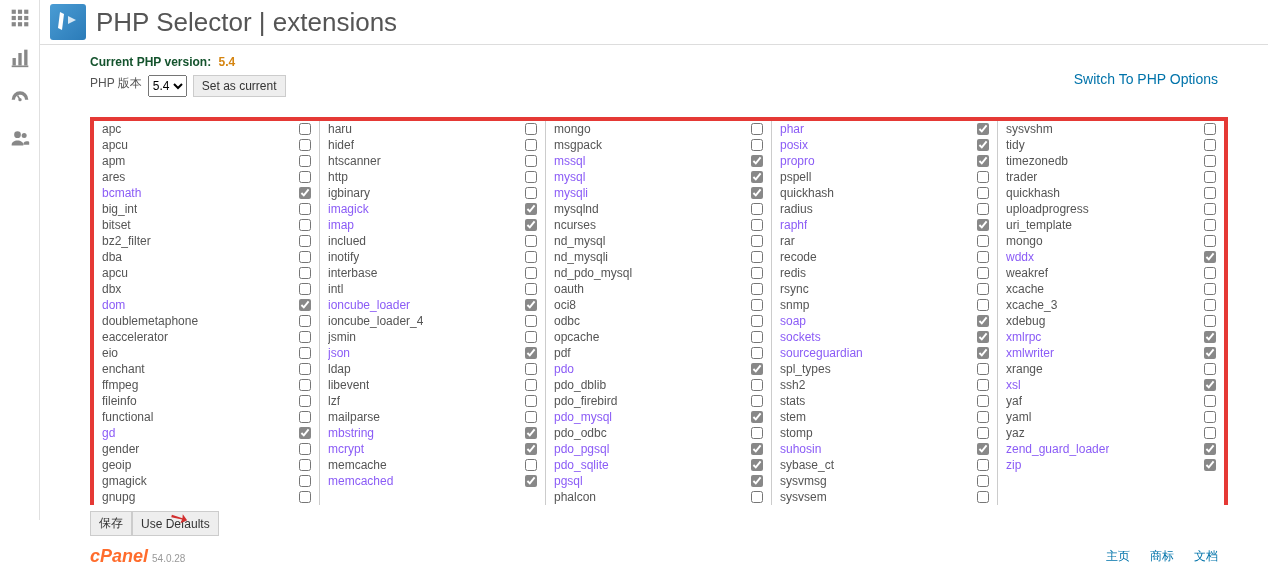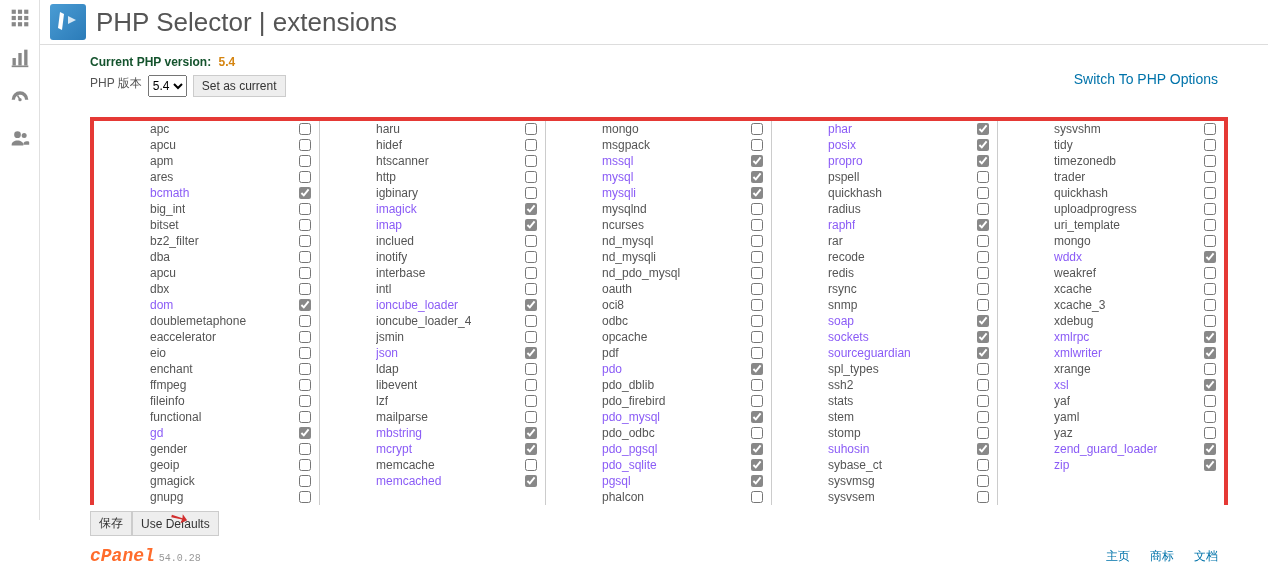--- a/index.html
+++ b/index.html
@@ -13,31 +13,31 @@
 .content { padding: 10px 40px 0 50px; position: relative; }
 .version-row { font-size: 12px; margin-bottom: 6px; }
 .version-row b { font-weight: bold; color: #14532d; }
 .version-val { color: #d58512; font-weight: bold; margin-left: 4px; }
 .select-row { display: flex; align-items: flex-start; gap: 6px; margin-bottom: 20px; font-size: 12px; }
 .select-row select { height: 22px; font-size: 12px; }
 .btn { background: #eee; border: 1px solid #ccc; padding: 3px 8px; font-size: 12px; cursor: pointer; color: #333; }
 .switch-link { position: absolute; right: 50px; top: 26px; color: #0073aa; font-size: 14px; cursor: pointer; }
 .ext-box { border: 4px solid #e53935; border-bottom: none; padding: 0; margin: 0 0 0 0; }
 .ext-grid { display: grid; grid-template-columns: repeat(5, 1fr); }
-.ext-col { border-right: 1px solid #ccc; padding-left: 48px; }
+.ext-col { border-right: 1px solid #ccc; }
 .ext-col:last-child { border-right: none; }
 .ext-item { display: flex; justify-content: space-between; align-items: center; padding: 0 8px; height: 16px; font-size: 12px; color: #555; }
 .ext-item input[type="checkbox"] { width: 12px; height: 12px; accent-color: #888; }
 .ext-item .lbl { white-space: nowrap; overflow: hidden; text-overflow: ellipsis; }
 .ext-item .lbl.sel { color: #8b5cf6; }
 .buttons { margin-top: 6px; display: flex; gap: 0; position: relative; }
 .buttons .btn { border-radius: 0; }
 .arrow { position: absolute; left: 80px; top: -4px; color: #d32f2f; font-size: 22px; transform: rotate(-30deg); line-height: 1; }
 .footer { display: flex; justify-content: space-between; align-items: center; padding: 10px 50px 10px 50px; font-size: 12px; }
-.footer .logo { color: #ff6c2c; font-weight: bold; font-style: italic; font-size: 18px; font-family: Liberation Mono, monospace; }
+.footer .logo { color: #ff6c2c; font-weight: bold; font-style: italic; font-size: 18px; }
 .footer .logo small { font-size: 10px; color: #999; font-style: normal; font-weight: normal; margin-left: 4px; }
 .footer .links a { color: #0073aa; margin-left: 20px; text-decoration: none; cursor: pointer; }
 </style>
 </head>
 <body>
 
 <div class="sidebar">
   <span class="icon"><svg viewBox="0 0 24 24" fill="currentColor">
         <rect x="2" y="2" width="5" height="5"></rect>
         <rect x="9.5" y="2" width="5" height="5"></rect>

